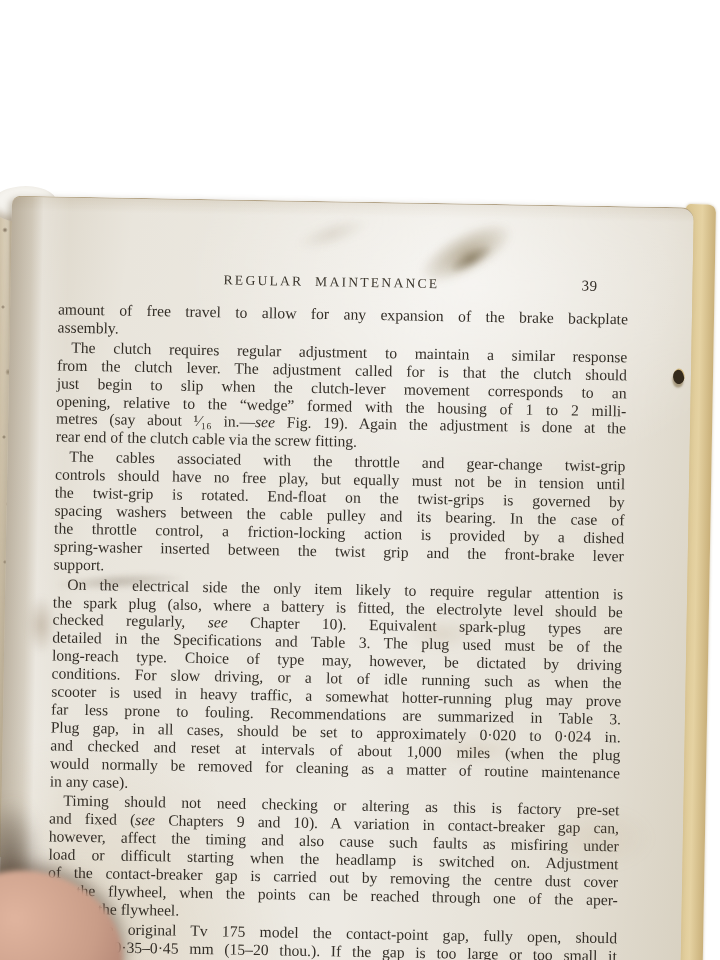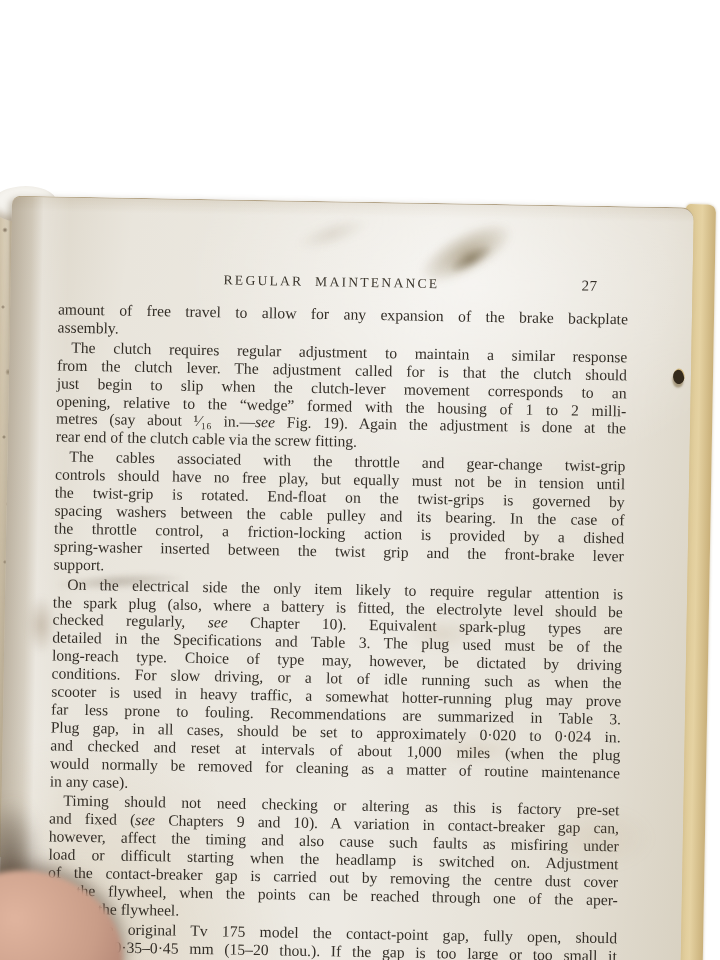--- a/index.html
+++ b/index.html
@@ -175,21 +175,21 @@
   <div class="under-pages-right"></div>
   <div class="left-edge"></div>
   <div class="curl"></div>
 
   <div class="page">
     <div class="gutter"></div>
 
     <div class="text-col">
       <div class="runhead">
         <span class="title">REGULAR MAINTENANCE</span>
-        <span class="pagenum">27</span>
+        <span class="pagenum">39</span>
       </div>
       <div class="pagebody">
           <div class="para">
             <div class="line">amount of free travel to allow for any expansion of the brake backplate</div>
             <div class="line end">assembly.</div>
           </div>
           <div class="para">
             <div class="line indent">The clutch requires regular adjustment to maintain a similar response</div>
             <div class="line">from the clutch lever. The adjustment called for is that the clutch should</div>
             <div class="line">just begin to slip when the clutch-lever movement corresponds to an</div>

